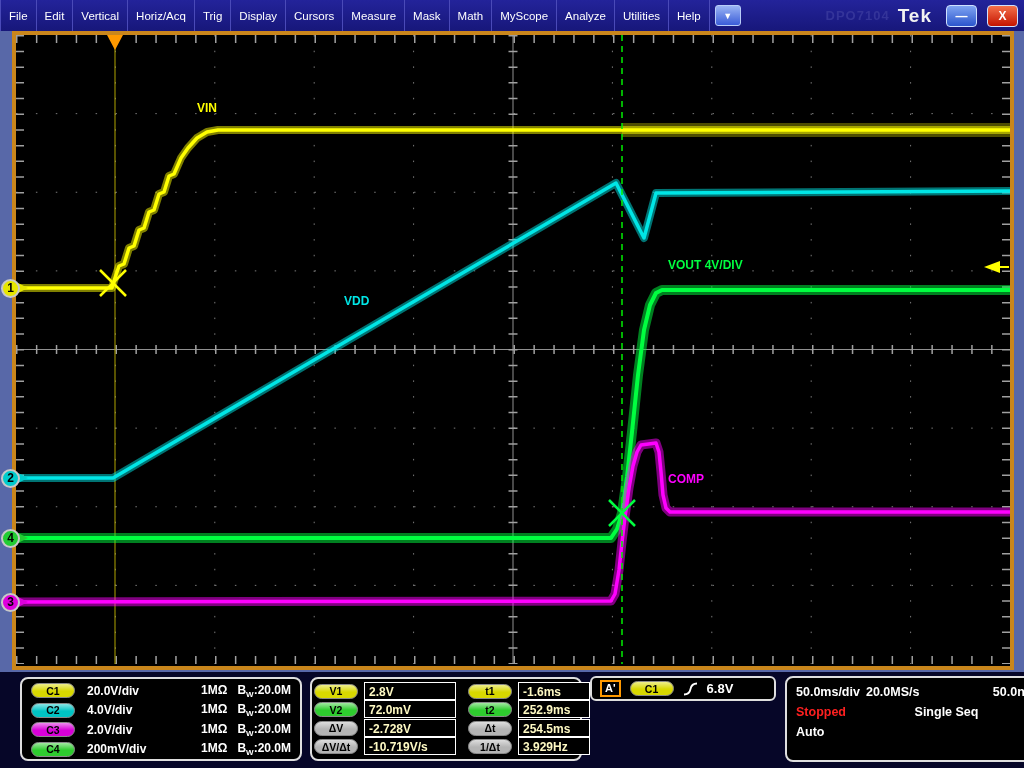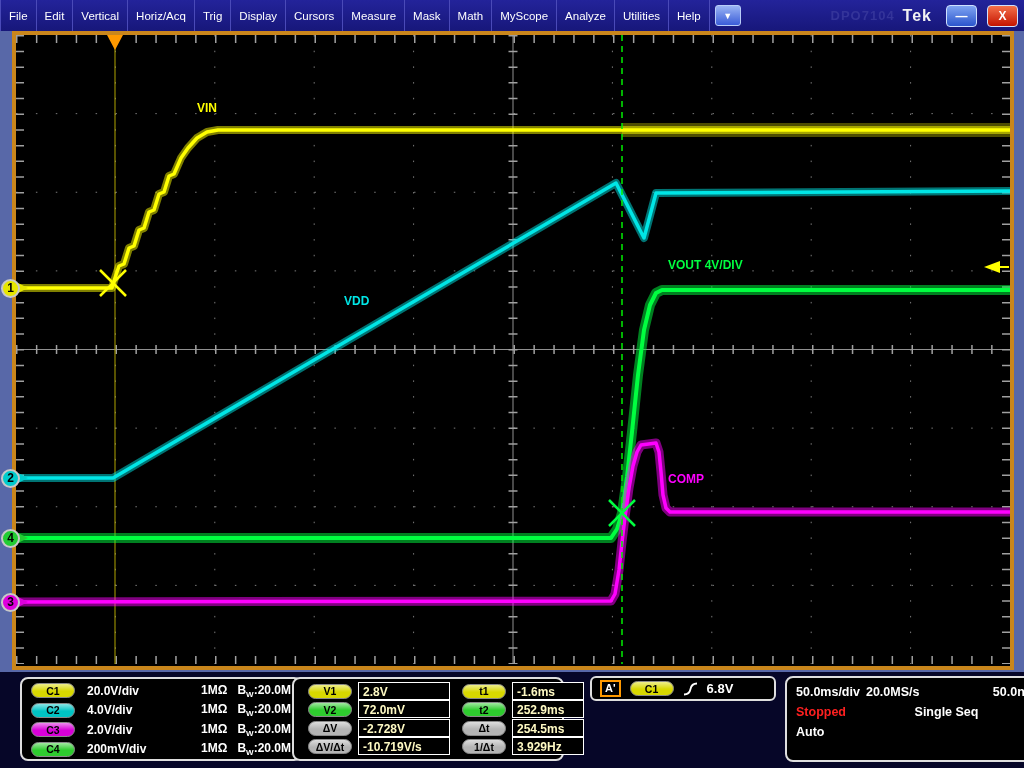--- a/index.html
+++ b/index.html
@@ -13,21 +13,21 @@
              z-index:5; }
   #menu-items { display:flex; height:100%; align-items:stretch; }
   .menu-item { color:#fff; font-size:11.5px; padding:0 8px; display:flex; align-items:center;
                border-right:1px solid #4a4ab8; cursor:default; white-space:nowrap; }
   .menu-item:first-child { border-left:1px solid #4a4ab8; }
   #menu-drop { width:26px; height:21px; margin-left:5px; border-radius:3px;
                background:linear-gradient(#9ab4f4,#3a5cd8); border:1px solid #b8ccf8;
                color:#fff; font-size:9px; display:flex; align-items:center; justify-content:center; }
   #title-right { margin-left:auto; display:flex; align-items:center; gap:8px; padding-right:6px; }
   #model-label { color:#34349a; font-size:13px; font-weight:bold; letter-spacing:1px; }
-  #brand-logo { color:#f2f2f2; font-size:16px; font-weight:bold; letter-spacing:1px; margin-right:6px; }
+  #brand-logo { color:#f2f2f2; font-size:19px; font-weight:bold; letter-spacing:1px; margin-right:6px; }
   .winbtn { width:31px; height:22px; border-radius:4px; border:1px solid #cfe0ff;
             color:#fff; font-weight:bold; font-size:12px; display:flex; align-items:center;
             justify-content:center; }
   #btn-min { background:linear-gradient(#7fa4f2,#2b55cc); }
   #btn-close { background:linear-gradient(#f4704a,#c41400); margin-left:2px; }
 
   
   #screen-bg { position:absolute; left:0; top:31px; width:1024px; height:641px; background:#5868a8; }
   #graticule-frame { position:absolute; left:12px; top:31px; width:1002px; height:639px;
                      border:4px solid #c9861c; background:#000; }
@@ -45,21 +45,21 @@
   .ch-row { display:flex; align-items:center; height:19.5px; padding:0 9px; }
   .pill { width:44px; height:15px; border-radius:8px; border:1px solid #8a8a8a; color:#000;
           font-size:10.5px; font-weight:bold; display:flex; align-items:center; justify-content:center;
           background-image:linear-gradient(rgba(255,255,255,.55),rgba(255,255,255,0) 55%); flex:none; }
   .pill.yellow { background-color:#d8d800; } .pill.green { background-color:#2ecc2e; }
   .pill.gray { background-color:#b4b4b4; } .pill.cyan { background-color:#00c4c4; }
   .pill.magenta { background-color:#d800d8; }
   .ch-scale { color:#fff; font-size:12px; font-weight:bold; margin-left:12px; width:92px; }
   .ch-right { color:#fff; font-size:12px; font-weight:bold; margin-left:auto; display:flex; gap:10px; }
   .ch-right sub { font-size:8px; }
-  #box-cursors { left:292px; top:5px; width:272px; height:84px; padding:3px 14px; display:flex; }
+  #box-cursors { left:310px; top:5px; width:272px; height:84px; padding:3px 2px; display:flex; }
   .cur-col { display:flex; flex-direction:column; }
   .cur-col.right { margin-left:12px; }
   .cur-row { display:flex; align-items:center; height:19px; }
   .cur-val { border:1px solid #fff; margin-top:-1px; height:18px; line-height:18px; color:#fef9c3;
              font-size:12px; font-weight:bold; padding-left:4px; margin-left:6px; background:#000; }
   .cur-col.left .cur-val { width:92px; }
   .cur-col.right .cur-val { width:72px; }
   #box-trigger { left:590px; top:4px; width:186px; height:25px; border-radius:6px;
                  display:flex; align-items:center; padding:0 8px; gap:9px; }
   #trig-label { border:2px solid #ff9900; color:#fff; font-size:11px; font-weight:bold;

